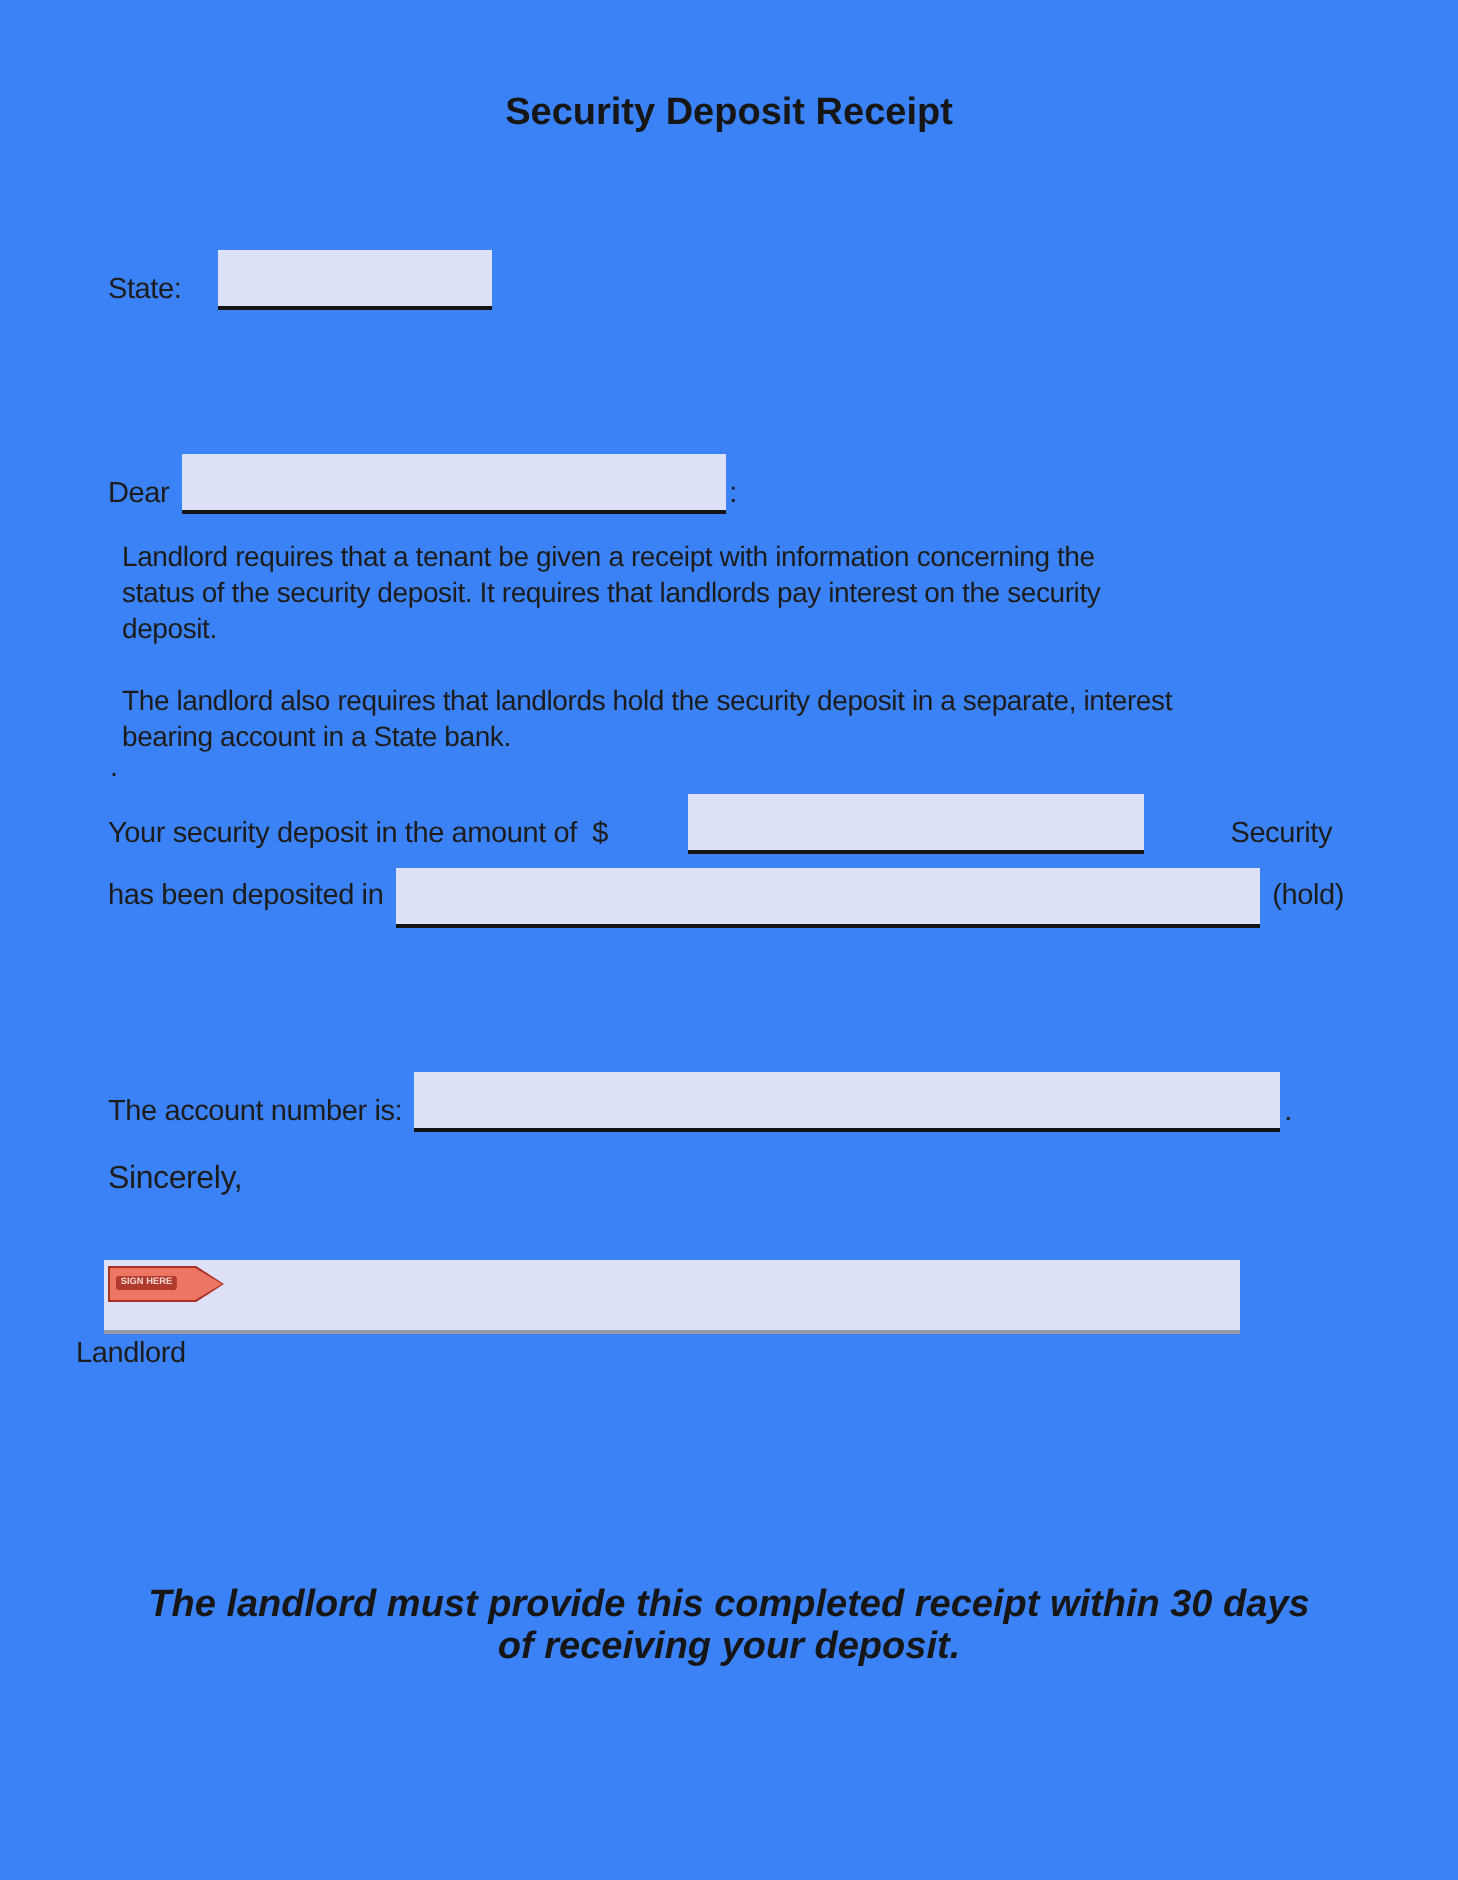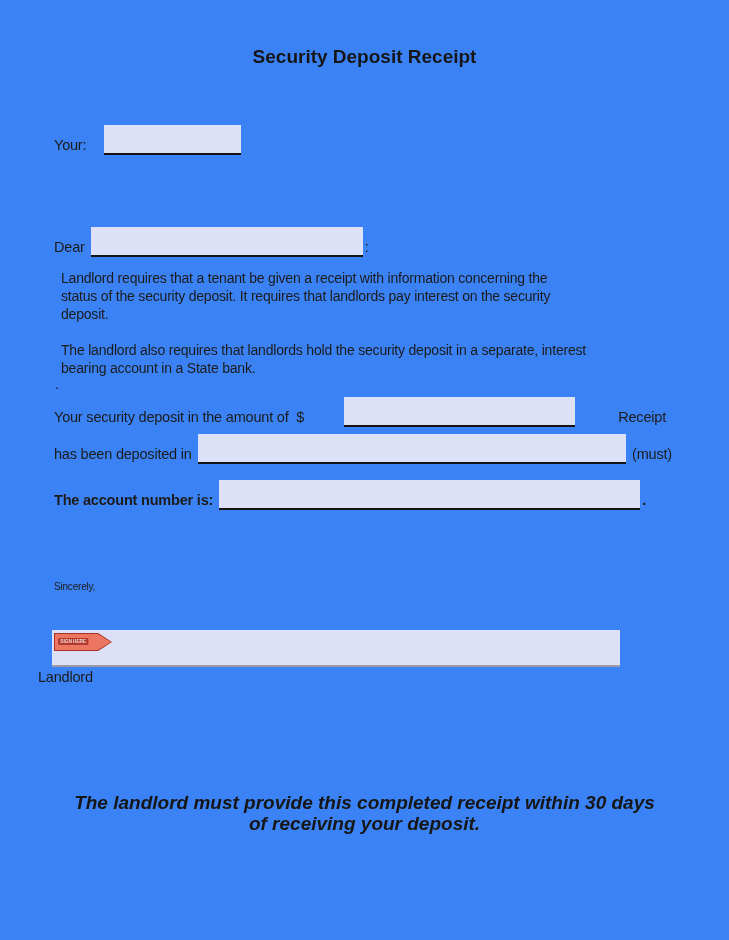--- a/index.html
+++ b/index.html
@@ -55,21 +55,21 @@
     white-space: pre-line;
   }
   .stray {
     position: absolute;
     left: 55px; top: 376px;
     font-size: 14.5px;
   }
   .sincerely {
     position: absolute;
     left: 54px; top: 581px;
-    font-size: 10px;
+    font-size: 16px;
     letter-spacing: -0.2px;
   }
   .sig-box {
     position: absolute;
     left: 52px; top: 630px;
     width: 568px; height: 37px;
     box-sizing: border-box;
     background: #dce1f7;
     border-bottom: 2px solid #9a9aa6;
   }
@@ -124,21 +124,21 @@
   }
 </style>
 </head>
 <body>
 
 <div id="page">
 
   <div class="doc-title">Security Deposit Receipt</div>
 
   <div class="row" style="top:125px; width:320px;">
-    <span class="lbl" style="margin-right:18px;">Your:</span>
+    <span class="lbl" style="margin-right:18px;">State:</span>
     <span class="field" style="width:137px;"></span>
   </div>
 
   <div class="row" style="top:212px; width:400px;margin-top:15px;">
     <span class="lbl">Dear</span>
     <span class="field" style="width:272px;"></span>
     <span class="sfx" style="margin-left:2px;">:</span>
   </div>
 
   <div class="para" style="top:269px;">Landlord requires that a tenant be given a receipt with information concerning the
@@ -146,31 +146,31 @@
 deposit.</div>
 
   <div class="para" style="top:341px;">The landlord also requires that landlords hold the security deposit in a separate, interest
 bearing account in a State bank.</div>
 
   <div class="stray">.</div>
 
   <div class="row" style="top:397px; width:612px;gap:37px;">
     <span class="lbl" style="margin-right:3px;">Your security deposit in the amount of  $</span>
     <span class="field grow"></span>
-    <span class="sfx">Receipt</span>
+    <span class="sfx">Security</span>
   </div>
 
-  <div class="row" style="top:434px; width:618px;">
+  <div class="row" style="top:434px; width:618px;align-items:center;">
     <span class="lbl">has been deposited in</span>
     <span class="field grow"></span>
-    <span class="sfx">(must)</span>
+    <span class="sfx">(hold)</span>
   </div>
 
 
-  <div class="row" style="top:480px; width:592px;font-weight:bold;">
+  <div class="row" style="top:536px; width:592px;">
     <span class="lbl">The account number is:</span>
     <span class="field grow"></span>
     <span class="sfx" style="margin-left:2px;">.</span>
   </div>
 
   <div class="sincerely">Sincerely,</div>
 
   <div class="sig-box">
     <div class="sign-tag">
       <div class="sign-tag-inner">

